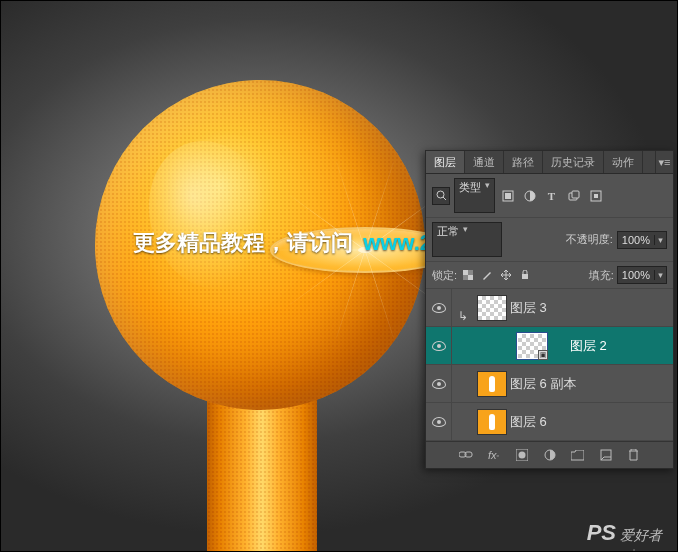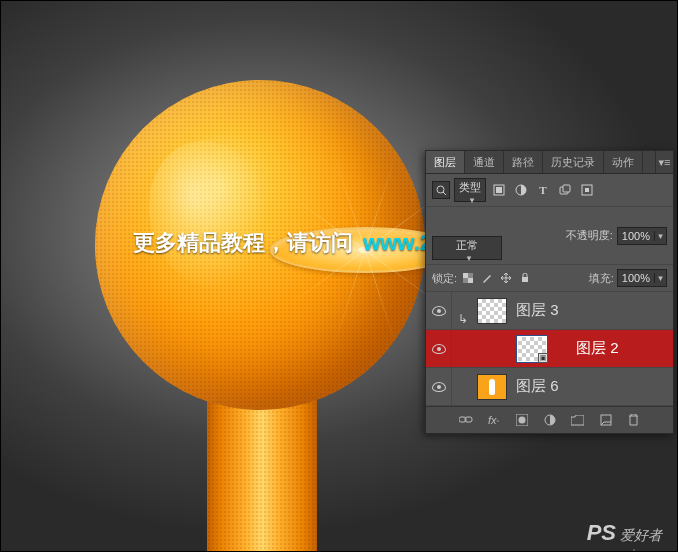--- a/index.html
+++ b/index.html
@@ -21,46 +21,46 @@
 .wm-text { position: absolute; right: 16px; bottom: 6px; font-size: 14px; color: #bdbdbd; font-style: italic; }
 .wm-text b { font-size: 22px; color: #d0d0d0; font-weight: bold; margin-right: 4px; }
 .wm-url { position: absolute; right: 16px; bottom: -6px; font-size: 9px; color: #8a8a8a; }
 
 .panel { position: absolute; right: 4px; top: 150px; width: 249px; background: #535353; color: #ddd; font-size: 11px; border: 1px solid #2a2a2a; box-shadow: -2px 2px 8px rgba(0,0,0,0.5); }
 .tabs { display: flex; background: #424242; border-bottom: 1px solid #2a2a2a; }
 .tab { padding: 4px 8px 3px; color: #bbb; cursor: default; border-right: 1px solid #2f2f2f; }
 .tab.active { background: #535353; color: #eee; }
 .tabs-menu { margin-left: auto; width: 18px; display: flex; align-items: center; justify-content: center; color: #bbb; border-left: 1px solid #2f2f2f; }
 .row { display: flex; align-items: center; padding: 4px 6px; gap: 4px; border-bottom: 1px solid #464646; }
-.select-ctl { display: flex; align-items: center; background: #3c3c3c; border: 1px solid #222; padding: 1px 4px; height: 24px; flex-direction: column; }
+.select-ctl { display: flex; background: #3c3c3c; border: 1px solid #222; padding: 1px 4px; height: 35px; }
 .select-ctl .arrow { font-size: 9px; margin-left: 4px; color: #bbb; }
 .spacer { flex: 1; }
 .lbl { color: #ccc; }
 .percent-ctl { display: flex; align-items: center; background: #3c3c3c; border: 1px solid #222; height: 18px; }
 .percent-val { padding: 0 4px; min-width: 30px; text-align: right; }
 .percent-arrow { width: 12px; text-align: center; border-left: 1px solid #222; font-size: 9px; color: #bbb; }
 .icon-btn { width: 18px; height: 18px; display: flex; align-items: center; justify-content: center; color: #ccc; border: 1px solid transparent; }
 .icon-btn.mini { width: 16px; height: 16px; font-size: 10px; }
 .icon-btn.boxed { background: #3c3c3c; border: 1px solid #222; }
 .lock-row { gap: 3px; }
 .layers-list { background: #535353; }
 .layer-row { display: flex; align-items: center; border-bottom: 1px solid #464646; height: 38px; }
-.layer-row.selected { background: #b91c1c; color: #fff; gap: 20px; }
+.layer-row.selected { background: #0f766e; color: #fff; gap: 20px; }
 .vis-col { width: 26px; display: flex; align-items: center; justify-content: center; border-right: 1px solid #464646; height: 100%; }
 .eye-icon { width: 14px; height: 10px; border: 1px solid #ccc; border-radius: 50% 50% 50% 50% / 60% 60% 40% 40%; position: relative; }
 .eye-icon::after { content: ""; position: absolute; left: 50%; top: 50%; width: 4px; height: 4px; background: #ccc; border-radius: 50%; transform: translate(-50%, -50%); }
 .indent { width: 22px; height: 100%; display: flex; flex-direction: column; align-items: center; justify-content: center; position: relative; }
 .clip-arrow { font-size: 12px; color: #ccc; transform: translateY(8px); }
 .thumb { width: 30px; height: 26px; border: 1px solid #333; margin: 0 3px; background: #eee; position: relative; flex-shrink: 0; }
 .thumb.trans { background-image: linear-gradient(45deg, #ccc 25%, transparent 25%, transparent 75%, #ccc 75%), linear-gradient(45deg, #ccc 25%, #fff 25%, #fff 75%, #ccc 75%); background-size: 8px 8px; background-position: 0 0, 4px 4px; }
 .thumb.orange-th { background: #f8a31a; display: flex; align-items: center; justify-content: center; }
 .thumb.orange-th::after { content: ""; width: 6px; height: 16px; background: #fff; border-radius: 3px 3px 2px 2px; }
 .thumb.selected-th { border: 1px solid #fff; box-shadow: 0 0 0 1px #2a4d8f; }
 .thumb-badge { position: absolute; right: -2px; bottom: -2px; width: 10px; height: 10px; background: #ddd; border: 1px solid #555; font-size: 7px; line-height: 8px; text-align: center; color: #333; }
-.layer-name { margin-left: 6px; font-size: 15px; }
+.layer-name { font-size: 13px; }
 .panel-footer { display: flex; align-items: center; justify-content: center; gap: 10px; padding: 5px 0; background: #4a4a4a; border-top: 1px solid #333; }
 .foot-icon { width: 18px; height: 16px; display: flex; align-items: center; justify-content: center; color: #bbb; font-size: 12px; }
 </style>
 </head>
 <body>
 
 <div class="scene">
   <div class="orange-bulb">
     <div class="bulb-neck">
       <div class="neck-texture"></div>
@@ -137,21 +137,21 @@
       </div>
     <div class="icon-btn">
         <svg width="12" height="12">
           <rect x="1" y="1" width="10" height="10" fill="none" stroke="#ccc"></rect>
           <rect x="4" y="4" width="4" height="4" fill="#ccc"></rect>
         </svg>
       </div>
   </div>
 
   <div class="row">
-    <div class="select-ctl" style="min-width:70px;margin-top:25px;">
+    <div class="select-ctl" style="min-width:70px;">
       <span>正常</span>
       <span class="arrow">▾</span>
     </div>
     <div class="spacer"></div>
     <span class="lbl">不透明度:</span>
     <div class="percent-ctl">
       <span class="percent-val">100%</span>
       <span class="percent-arrow">▾</span>
     </div>
   </div>
@@ -208,20 +208,28 @@
       <div class="vis-col">
           <div class="eye-icon"></div>
         </div>
       <div class="indent"></div>
       <div class="thumb trans selected-th">
         <div class="thumb-badge">▣</div>
       </div>
       <span class="layer-name">图层 2</span>
     </div>
 
+    <div class="layer-row">
+      <div class="vis-col">
+          <div class="eye-icon"></div>
+        </div>
+      <div class="indent"></div>
+      <div class="thumb orange-th"></div>
+      <span class="layer-name">图层 6 副本</span>
+    </div>
 
     <div class="layer-row">
       <div class="vis-col">
           <div class="eye-icon"></div>
         </div>
       <div class="indent"></div>
       <div class="thumb orange-th"></div>
       <span class="layer-name">图层 6</span>
     </div>
 

